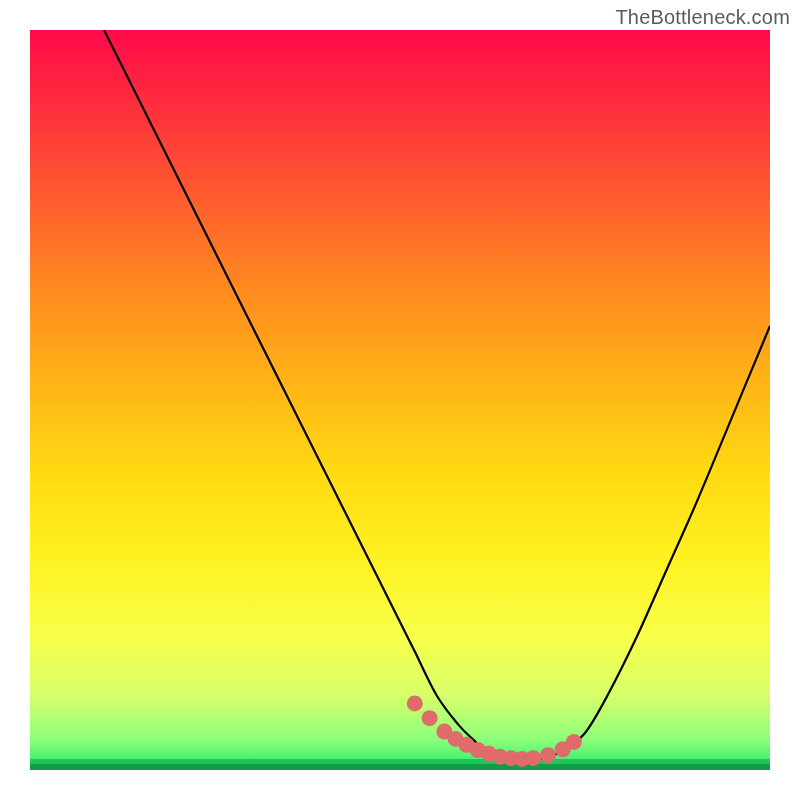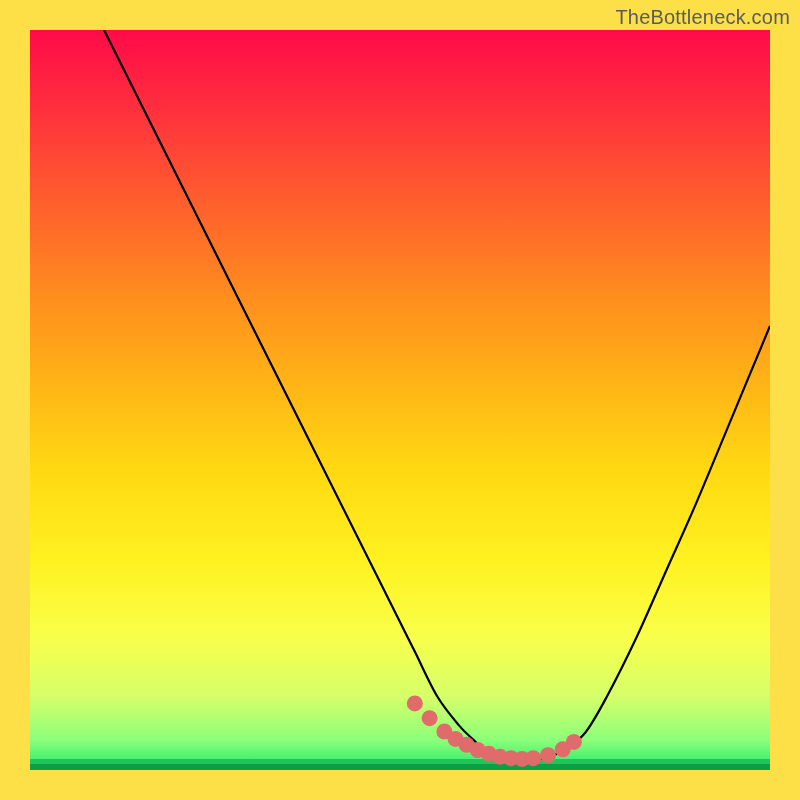--- a/index.html
+++ b/index.html
@@ -8,21 +8,21 @@
     width: 800px;
     height: 800px;
     overflow: hidden;
     background: #000;
     font-family: Arial, Helvetica, sans-serif;
   }
   .frame {
     position: relative;
     width: 800px;
     height: 800px;
-    background: #fde047;
+    background: #ffffff;
     text-align: right;
   }
   .plot-area {
     position: absolute;
     left: 30px;
     top: 30px;
     width: 740px;
     height: 740px;
     overflow: hidden;
   }

